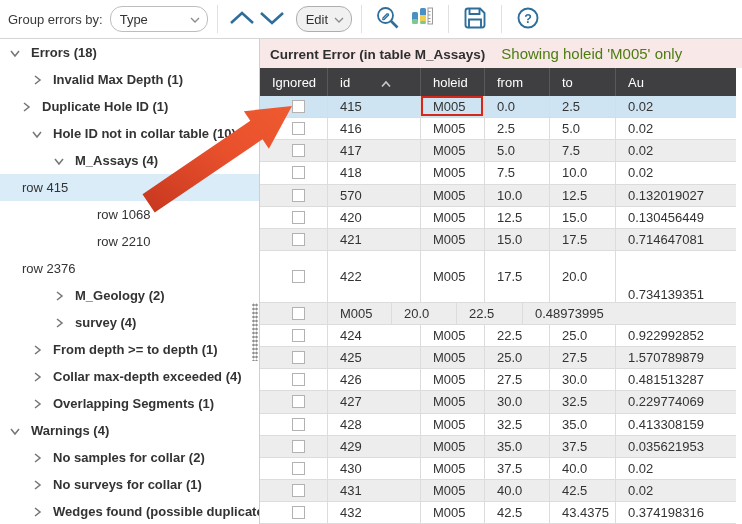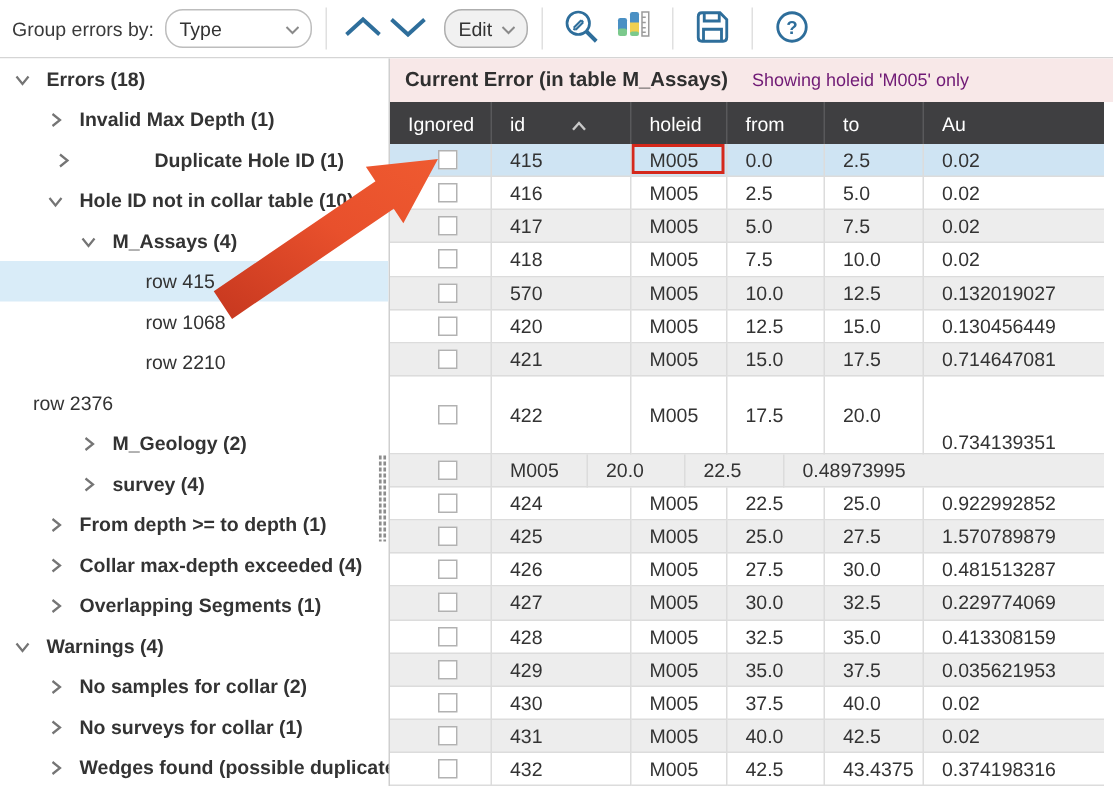--- a/index.html
+++ b/index.html
@@ -28,21 +28,21 @@
   .tree-item.selected { background:#d9ecf8; }
   .tree-chev { width:12px; height:12px; flex:0 0 12px; margin-right:10px; }
   .splitter-grip { position:absolute; right:1px; top:264px; width:6px; height:58px;
     background-image: radial-gradient(#8d8d8d 1px, transparent 1.2px);
     background-size:3px 4px; cursor:col-resize; }
   
   .right-panel { flex:1; display:flex; flex-direction:column; background:#fff; }
   .banner { height:29px; background:#f8e8e8; display:flex; align-items:baseline;
             padding:6px 0 0 10px; }
   .banner-title { font-weight:bold; font-size:13.5px; color:#2f2f2f; }
-  .banner-sub { margin-left:16px; font-size:12px; color:#701a75; }
+  .banner-sub { margin-left:16px; font-size:15px; color:#4d7c0f; }
   .grid { flex:1; display:flex; flex-direction:column; padding-right:6px; }
   .grid-header { height:28px; background:#3f3f41; display:flex; color:#fff; flex:0 0 28px; }
   .hcell { display:flex; align-items:center; padding-left:12px; border-right:1px solid #59595b; position:relative; }
   .hcell:last-child { border-right:none; }
   .sort-caret { position:absolute; right:28px; top:8px; }
   .grid-body { flex:1; display:flex; flex-direction:column; }
   .grow { display:flex; flex:1 1 0; background:#fff; cursor:default; }
   .grow.stripe { background:#ededed; }
   .grow.selected { background:#cfe4f3; }
   .bcell { display:flex; align-items:center; padding-left:12px; border-right:1px solid #dcdcdc;
@@ -163,39 +163,39 @@
               <polyline points="2,4 6,9 10,4" fill="none" stroke="#757575" stroke-width="1.5"></polyline>
             </svg></span>
           <span>Errors (18)</span>
         </div>
         <div class="tree-item bold" style="padding-left: 31px;">
           <span class="tree-chev"><svg width="12" height="12">
               <polyline points="4,2 9,6 4,10" fill="none" stroke="#757575" stroke-width="1.5"></polyline>
             </svg></span>
           <span>Invalid Max Depth (1)</span>
         </div>
-        <div class="tree-item bold" style="padding-left: 36px; gap: 45px;">
+        <div class="tree-item bold" style="padding-left: 20px;">
           <span class="tree-chev"><svg width="12" height="12">
               <polyline points="4,2 9,6 4,10" fill="none" stroke="#757575" stroke-width="1.5"></polyline>
             </svg></span>
           <span>Duplicate Hole ID (1)</span>
         </div>
         <div class="tree-item bold" style="padding-left: 31px;">
           <span class="tree-chev"><svg width="12" height="12">
               <polyline points="2,4 6,9 10,4" fill="none" stroke="#757575" stroke-width="1.5"></polyline>
             </svg></span>
           <span>Hole ID not in collar table (10)</span>
         </div>
         <div class="tree-item bold" style="padding-left: 53px;">
           <span class="tree-chev"><svg width="12" height="12">
               <polyline points="2,4 6,9 10,4" fill="none" stroke="#757575" stroke-width="1.5"></polyline>
             </svg></span>
           <span>M_Assays (4)</span>
         </div>
-        <div class="tree-item selected" style="padding-left: 75px;">
+        <div class="tree-item selected" style="">
           <span class="tree-chev"></span>
           <span>row 415</span>
         </div>
         <div class="tree-item" style="padding-left: 75px;">
           <span class="tree-chev"></span>
           <span>row 1068</span>
         </div>
         <div class="tree-item" style="padding-left: 75px;">
           <span class="tree-chev"></span>
           <span>row 2210</span>

